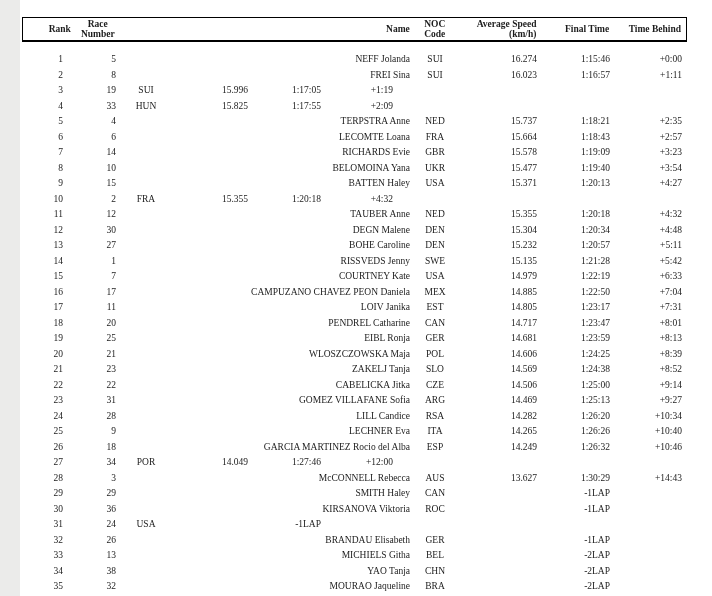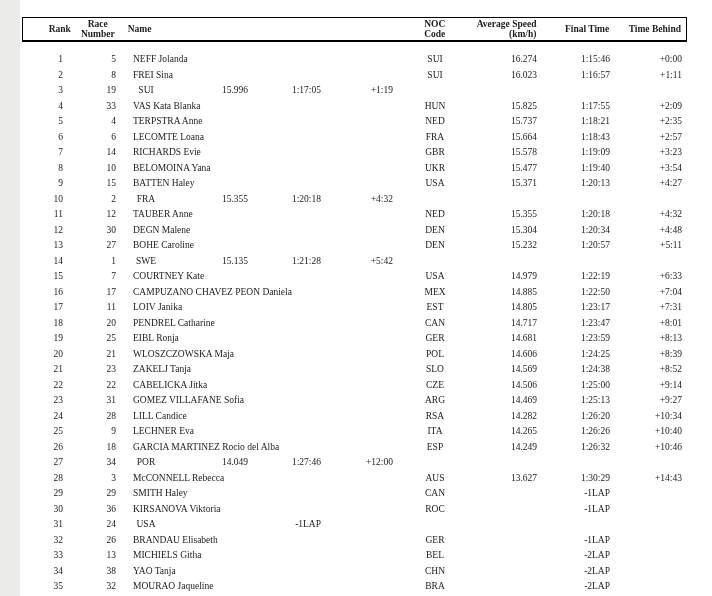--- a/index.html
+++ b/index.html
@@ -42,21 +42,21 @@
     height:15.5px;
     align-items:center;
     font-size:9.5px;
     line-height:15.5px;
     white-space:nowrap;
   }
   .cell{box-sizing:border-box;overflow:hidden;}
   
   .c-rank   {width:51px; text-align:right; padding-right:10px;}
   .c-no     {width:48px; text-align:right; padding-right:5px;}
-  .c-name   {width:289px;text-align:left;  padding-left:12px;}
+  .c-name   {width:289px;text-align:right;  padding-left:12px;}
   .c-noc    {width:45px; text-align:center;  padding-left:5px;}
   .c-speed  {width:85px; text-align:right; padding-right:3px;}
   .c-time   {width:72px; text-align:right; padding-right:2px;}
   .c-behind {width:75px; text-align:right; padding-right:5px;}
   
   .thead .c-rank  {padding-right:3px;}
   .thead .c-no    {text-align:center;padding-right:0;}
   .thead .c-name  {padding-left:6px;}
 </style>
 </head>
@@ -113,21 +113,20 @@
           <div class="cell c-no">19</div>
           <div class="cell c-noc">SUI</div>
           <div class="cell c-speed">15.996</div>
           <div class="cell c-time">1:17:05</div>
           <div class="cell c-behind">+1:19</div>
         </div>
 
         <div class="row">
           <div class="cell c-rank">4</div>
           <div class="cell c-no">33</div>
-          <div class="cell c-name">VAS Kata Blanka</div>
           <div class="cell c-noc">HUN</div>
           <div class="cell c-speed">15.825</div>
           <div class="cell c-time">1:17:55</div>
           <div class="cell c-behind">+2:09</div>
         </div>
 
         <div class="row">
           <div class="cell c-rank">5</div>
           <div class="cell c-no">4</div>
           <div class="cell c-name">TERPSTRA Anne</div>
@@ -212,20 +211,21 @@
           <div class="cell c-name">BOHE Caroline</div>
           <div class="cell c-noc">DEN</div>
           <div class="cell c-speed">15.232</div>
           <div class="cell c-time">1:20:57</div>
           <div class="cell c-behind">+5:11</div>
         </div>
 
         <div class="row">
           <div class="cell c-rank">14</div>
           <div class="cell c-no">1</div>
+          <div class="cell c-name">RISSVEDS Jenny</div>
           <div class="cell c-noc">SWE</div>
           <div class="cell c-speed">15.135</div>
           <div class="cell c-time">1:21:28</div>
           <div class="cell c-behind">+5:42</div>
         </div>
 
         <div class="row">
           <div class="cell c-rank">15</div>
           <div class="cell c-no">7</div>
           <div class="cell c-name">COURTNEY Kate</div>

